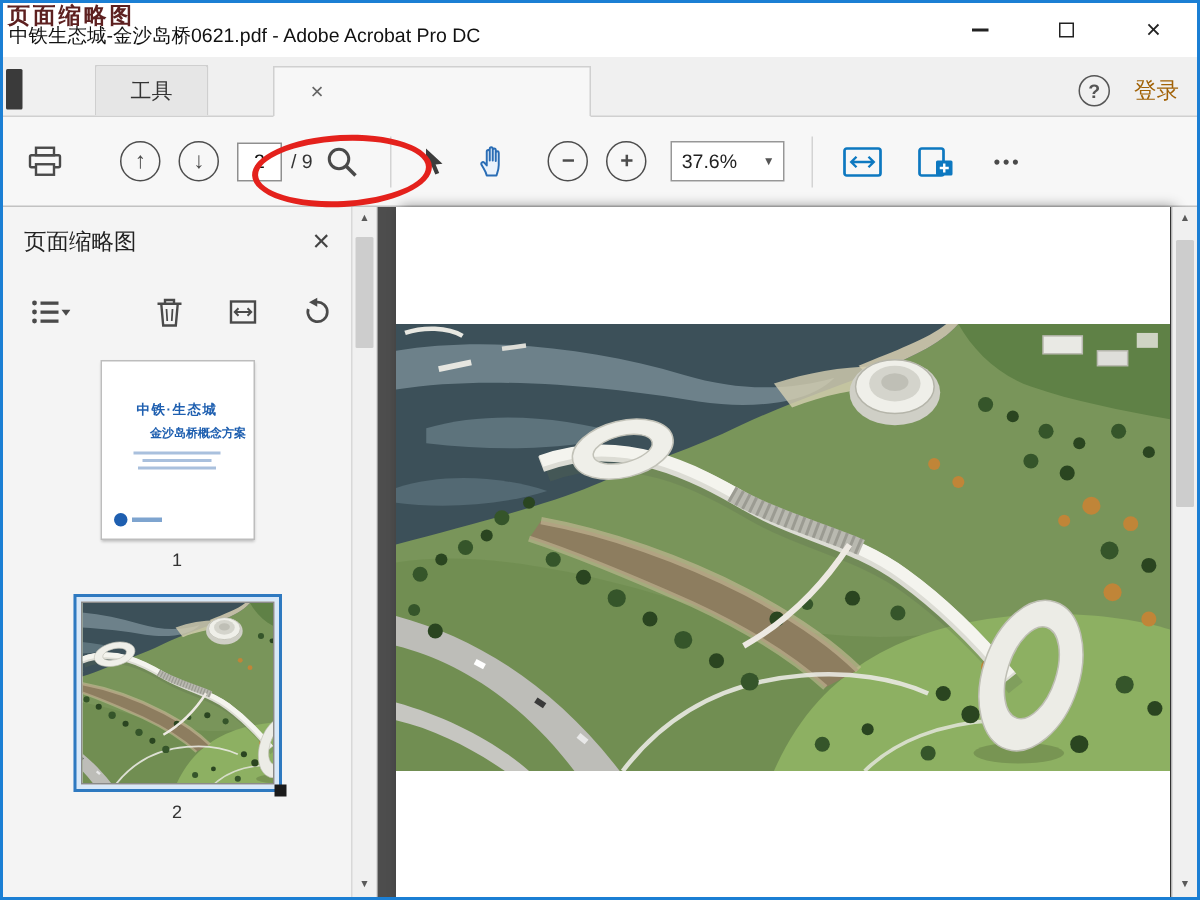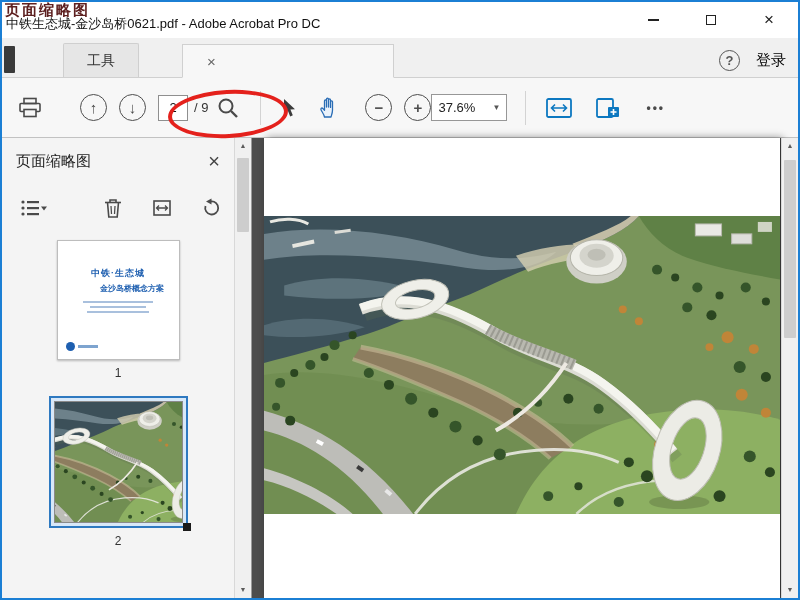--- a/index.html
+++ b/index.html
@@ -25,32 +25,32 @@
             border-bottom: 1px solid #d0d0d0; }
   .home-strip { width: 11px; height: 27px; background: #3a3a3a; margin: 0 8px 4px 2px; border-radius: 1px; }
   .tab { height: 34px; display: flex; align-items: center; font-size: 14px; color: #333; padding: 0 14px; margin-left: 40px; }
   .tools-tab { background: #e6e6e6; border: 1px solid #cfcfcf; border-bottom: none; border-radius: 2px 2px 0 0; margin-right: 3px; width: 76px; justify-content: center; }
   .doc-tab { background: #f7f7f7; border: 1px solid #d0d0d0; border-bottom: 1px solid #f7f7f7; margin-bottom: -1px;
              width: 212px; justify-content: space-between; }
   .tab-close { font-size: 15px; color: #666; margin-left: 10px; }
   .tabbar-right { margin-left: auto; display: flex; align-items: center; gap: 16px; padding: 0 12px 6px 0; }
   .help-circle { width: 21px; height: 21px; border: 1.6px solid #555; border-radius: 50%; display: flex;
                  align-items: center; justify-content: center; font-size: 13px; font-weight: bold; color: #555; }
-  .signin { font-size: 15px; color: #000000; font-family: Liberation Serif, serif; }
+  .signin { font-size: 15px; color: #a16207; font-family: Liberation Serif, serif; }
 
   
   .toolbar { height: 60px; flex: 0 0 60px; background: #f7f7f7; border-bottom: 1px solid #c2c2c2;
              display: flex; align-items: center; padding-left: 14px; }
   .tb-btn { background: transparent; border: none; display: flex; align-items: center; justify-content: center; cursor: default; padding: 2px; }
   .circle-btn { width: 27px; height: 27px; border: 1.7px solid #4d4d4d; border-radius: 50%; background: transparent;
                 display: flex; align-items: center; justify-content: center; font-size: 15px; font-weight: bold; color: #4d4d4d; }
   .page-input { width: 30px; height: 26px; border: 1px solid #8f8f8f; background: #fff; text-align: center; font-size: 13px; color: #111; margin-left: 12px; }
   .page-total { font-size: 13px; color: #333; margin: 0 6px 0 6px; white-space: nowrap; }
   .tb-sep { width: 1px; height: 34px; background: #d3d3d3; margin: 0 18px; }
-  .zoom-combo { width: 76px; height: 27px; border: 1px solid #979797; background: #fff; 
+  .zoom-combo { width: 76px; height: 27px; border: 1px solid #979797; background: #fff; margin-left: 16px;
                 display: flex; align-items: center; justify-content: space-between; padding: 0 6px; font-size: 13px; color: #222; }
   .combo-caret { font-size: 8px; color: #555; }
   .more-dots { font-size: 12px; letter-spacing: 2px; color: #4a4a4a; font-weight: bold; }
 
   .annotation-ellipse { position: absolute; left: 166px; top: 88px; width: 120px; height: 48px;
                         border: 4px solid #e4211c; border-radius: 50%; transform: rotate(-3deg);
                         z-index: 25; pointer-events: none; }
 
   
   .content { flex: 1; display: flex; min-height: 0; background: #4d4d4d; position: relative; }
@@ -60,21 +60,21 @@
   .panel-inner { position: absolute; left: 0; top: 0; right: 17px; bottom: 0; overflow: hidden; }
   .panel-header { height: 46px; display: flex; align-items: center; padding: 0 14px; text-align: center; }
   .panel-title { font-size: 15px; color: #222; }
   .panel-close { margin-left: auto; font-size: 20px; color: #444; line-height: 1; }
   .panel-tools { height: 48px; display: flex; align-items: center; padding: 0 16px; gap: 24px; }
   .panel-tools .tb-btn:first-child { margin-right: 28px; }
 
   .thumb-list { display: flex; flex-direction: column; align-items: center; padding-top: 8px; }
   .thumb-item { display: flex; flex-direction: column; align-items: center; cursor: default; }
   .thumb-page { background: #fff; border: 1px solid #bdbdbd; box-shadow: 0 1px 2px rgba(0,0,0,.25); }
-  .cover { width: 123px; height: 120px; position: relative; overflow: hidden; }
+  .cover { width: 103px; height: 120px; position: relative; overflow: hidden; }
   .cover-t1 { margin-top: 26px; text-align: center; font-size: 9px; font-weight: bold; color: #1e5fb0; letter-spacing: 1px; }
   .cover-t2 { margin-top: 3px; text-align: center; font-size: 8px; font-weight: bold; color: #1e5fb0; padding-left: 28px; }
   .cover-bars { margin-top: 7px; }
   .cover-bars span { display: block; height: 2px; background: #a9c0dd; margin: 3px auto; }
   .cover-bars span:nth-child(1){ width: 58%; } .cover-bars span:nth-child(2){ width: 46%; } .cover-bars span:nth-child(3){ width: 52%; }
   .cover-logo { position: absolute; left: 8px; bottom: 8px; width: 9px; height: 9px; background: #1e5fb0; border-radius: 50%; }
   .cover-logo::after { content:""; position: absolute; left: 12px; top: 3px; width: 20px; height: 3px; background: #7ea4cf; }
   .thumb-label { margin-top: 6px; font-size: 12px; color: #333; text-align: center; }
 
   .thumb-item.selected { margin-top: 16px; }

